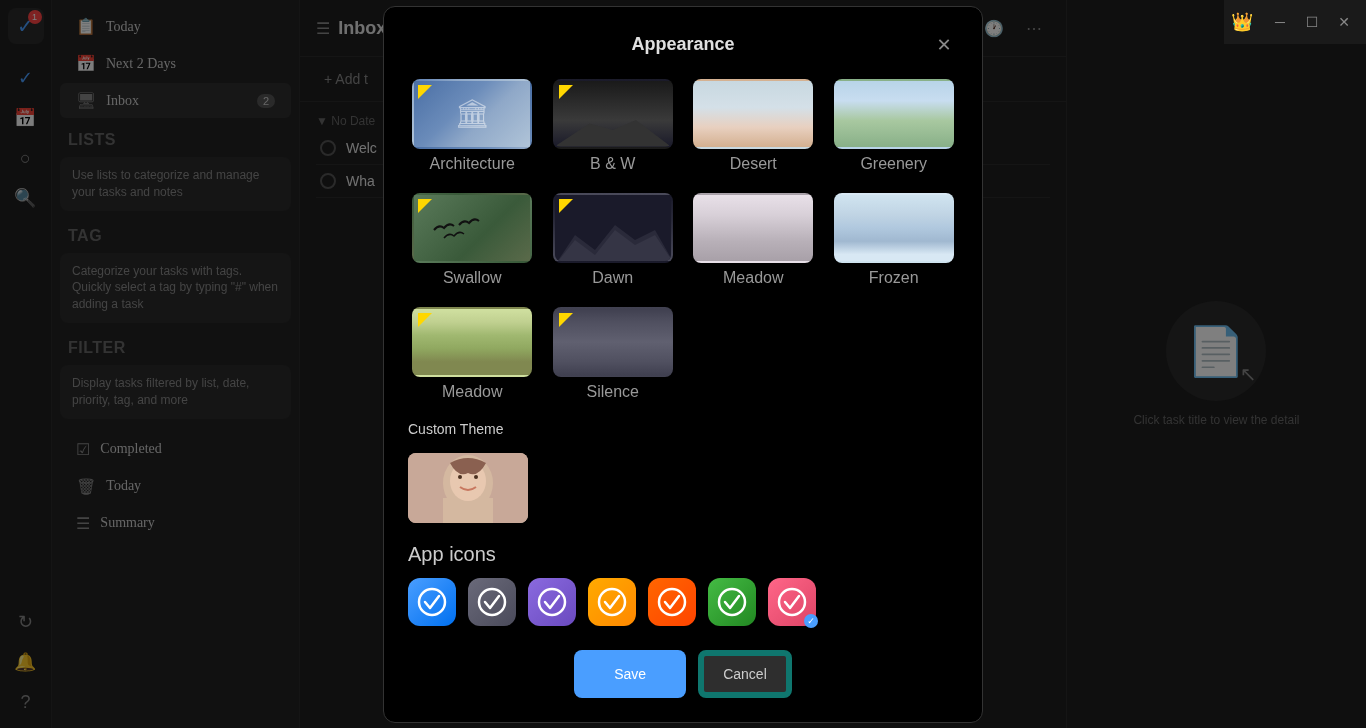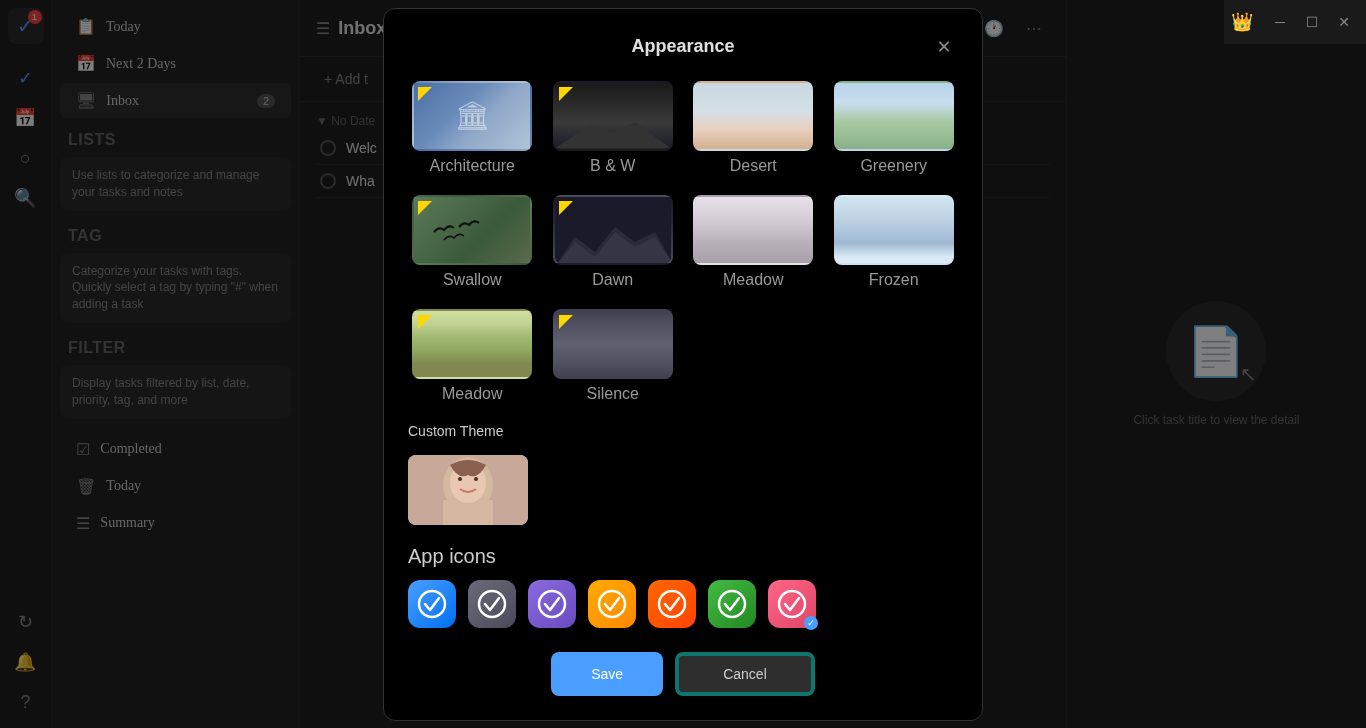--- a/index.html
+++ b/index.html
@@ -466,22 +466,22 @@
       border: none;
       padding: 10px 40px;
       border-radius: 8px;
       font-size: 14px;
       cursor: pointer;
       font-weight: 500;
     }
     .btn-cancel {
       background: #2e2e2e;
       color: #ccc;
-      border: 4px solid #0f766e;
-      padding: 10px 44px;
+      border: 6px solid #0f766e;
+      padding: 10px 19px;
       border-radius: 8px;
       font-size: 14px;
       cursor: pointer;
     }
 
     
     .bird-svg {
       position: absolute;
       top: 15px;
       left: 10px;

